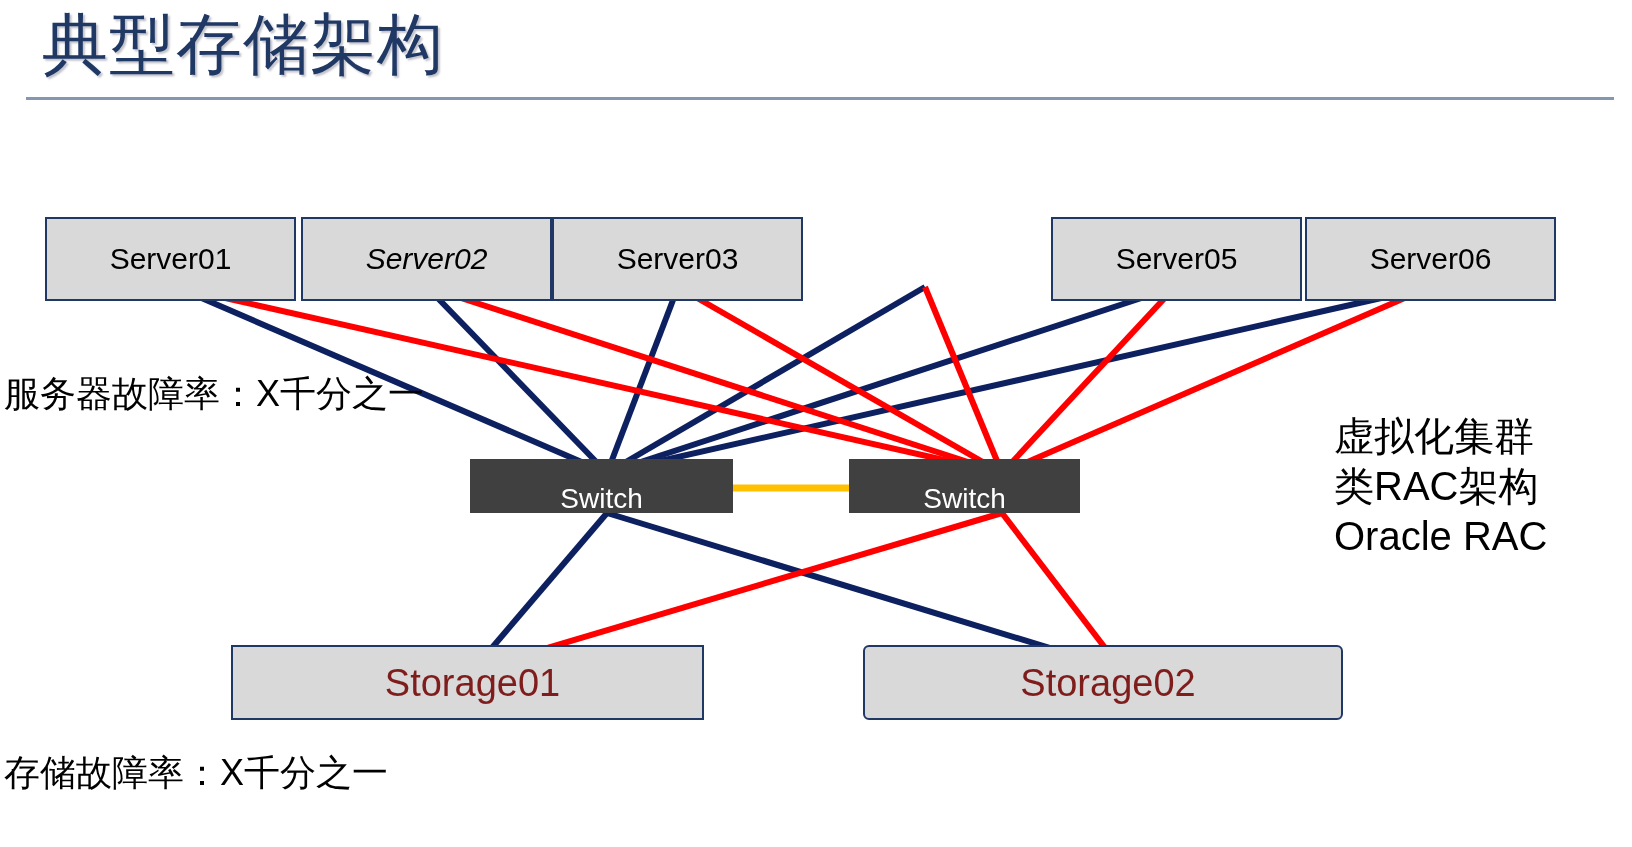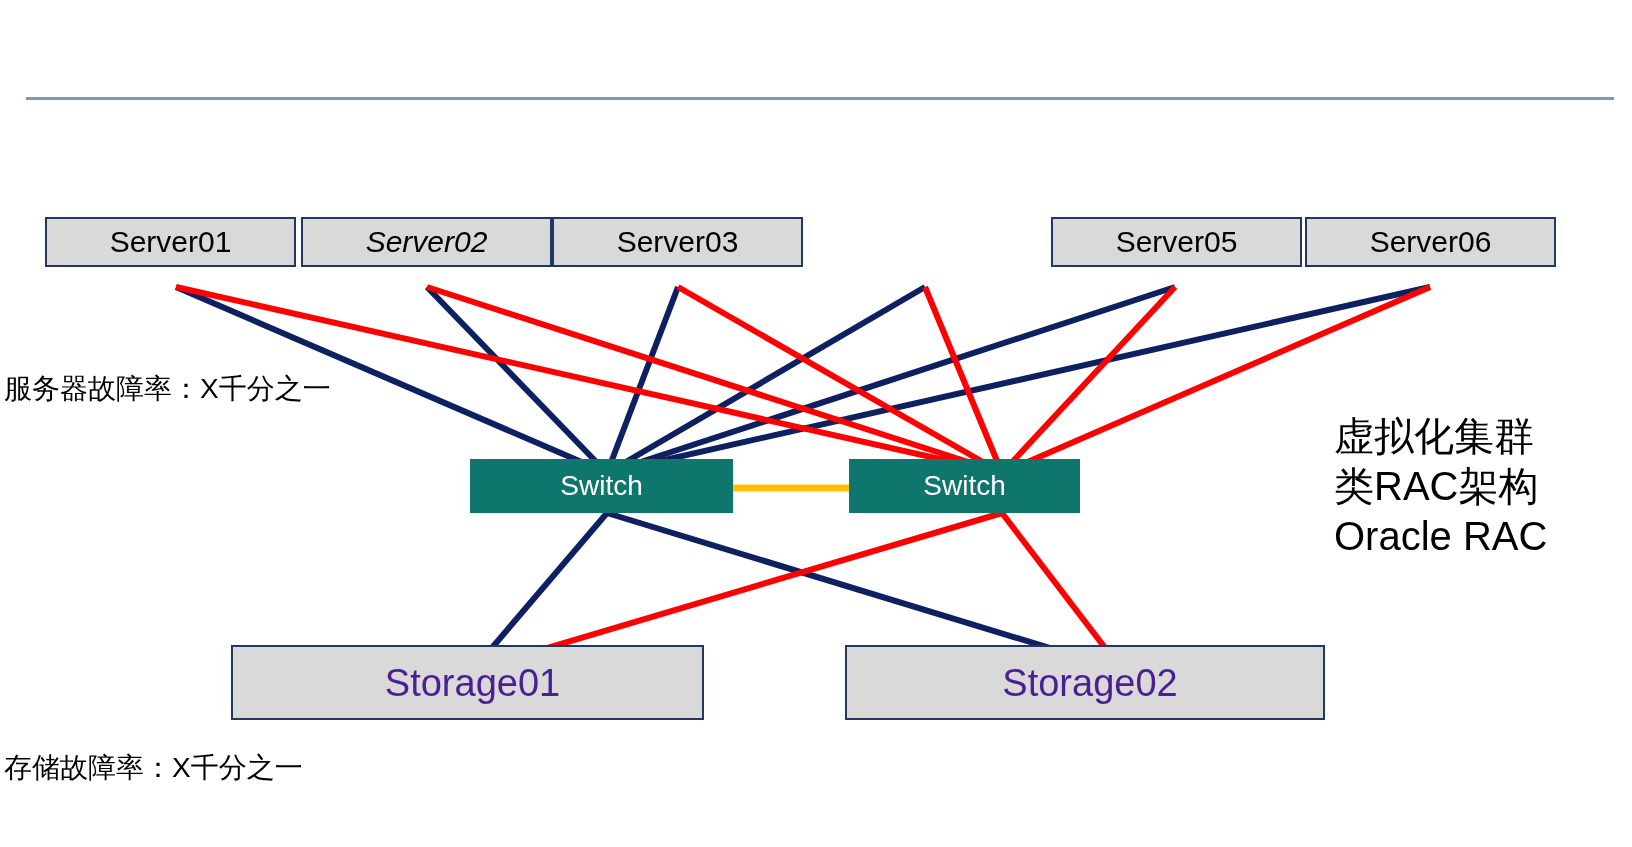--- a/index.html
+++ b/index.html
@@ -53,74 +53,76 @@
   .node {
     position: absolute;
     box-sizing: border-box;
     display: flex;
     align-items: center;
     justify-content: center;
   }
   .server-box {
     background: #D9D9D9;
     border: 2px solid #1F3864;
-    height: 50px;
+    height: 84px;
     width: 251px;
   }
   .server-box .label {
     font-size: 30px;
     color: #000000;
     line-height: 1;
   }
   .switch-box {
-    background: #0f766e;
+    background: #404040;
     border: 0;
     height: 54px;
+    align-items: flex-end;
   }
   .switch-box .label {
     font-size: 28px;
     color: #FFFFFF;
     line-height: 1;
   }
   .storage-box {
     background: #D9D9D9;
     border: 2px solid #1F3864;
     height: 75px;
   }
   .storage-box .label {
     font-size: 38px;
-    color: #4c1d95;
+    color: #7f1d1d;
     line-height: 1;
     margin-left: 10px;
   }
 
   
   .annotation {
     position: absolute;
-    font-size: 28px;
+    font-size: 36px;
     color: #000000;
     white-space: nowrap;
     line-height: 1.15;
   }
   #note-right {
     position: absolute;
     left: 1334px;
     top: 411px;
     font-size: 40px;
     color: #000000;
     line-height: 50px;
     white-space: nowrap;
   }
   #note-right div { display: block; }
 </style>
 </head>
 <body>
 
 <div id="slide">
 
+  <div id="title">典型存储架构</div>
   <div id="title-rule"></div>
 
   <svg id="links" viewBox="0 0 1632 847" xmlns="http://www.w3.org/2000/svg">
     <g stroke="#0D2060" stroke-width="6" fill="none">
       <line x1="176" y1="287" x2="607" y2="473"></line>
       <line x1="427" y1="287" x2="607" y2="473"></line>
       <line x1="678" y1="287" x2="607" y2="473"></line>
       <line x1="925" y1="287" x2="607" y2="473"></line>
       <line x1="1175" y1="287" x2="607" y2="473"></line>
       <line x1="1430" y1="287" x2="607" y2="473"></line>
@@ -163,21 +165,21 @@
   <div class="node switch-box" style="left:470px; top:459px; width:263px;">
     <span class="label">Switch</span>
   </div>
   <div class="node switch-box" style="left:849px; top:459px; width:231px;">
     <span class="label">Switch</span>
   </div>
 
   <div class="node storage-box" style="left:231px; top:645px; width:473px;">
     <span class="label">Storage01</span>
   </div>
-  <div class="node storage-box" style="left:845px; top:645px; width:480px;">
+  <div class="node storage-box" style="left:863px; top:645px; width:480px;border-radius:6px;">
     <span class="label">Storage02</span>
   </div>
 
   <div class="annotation" style="left:4px; top:373px;">服务器故障率：X千分之一</div>
   <div class="annotation" style="left:4px; top:752px;">存储故障率：X千分之一</div>
 
   <div id="note-right">
     <div>虚拟化集群</div>
     <div>类RAC架构</div>
     <div>Oracle RAC</div>

